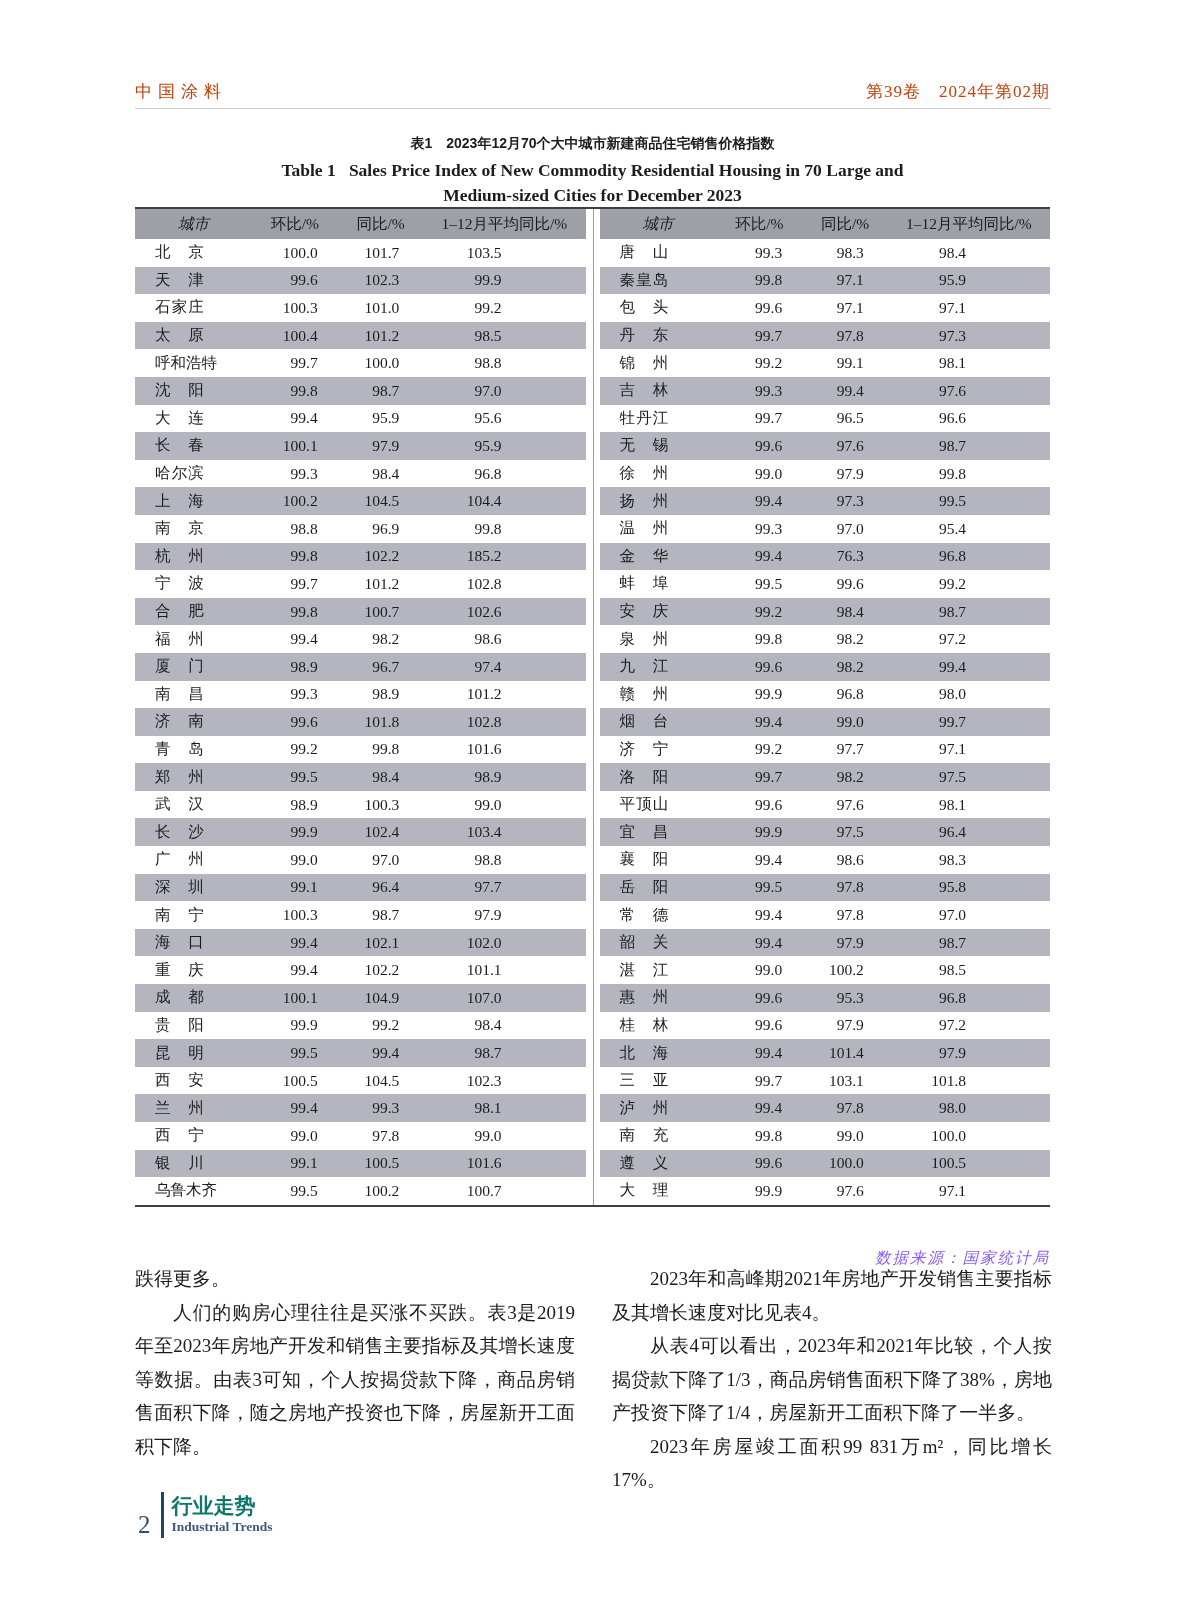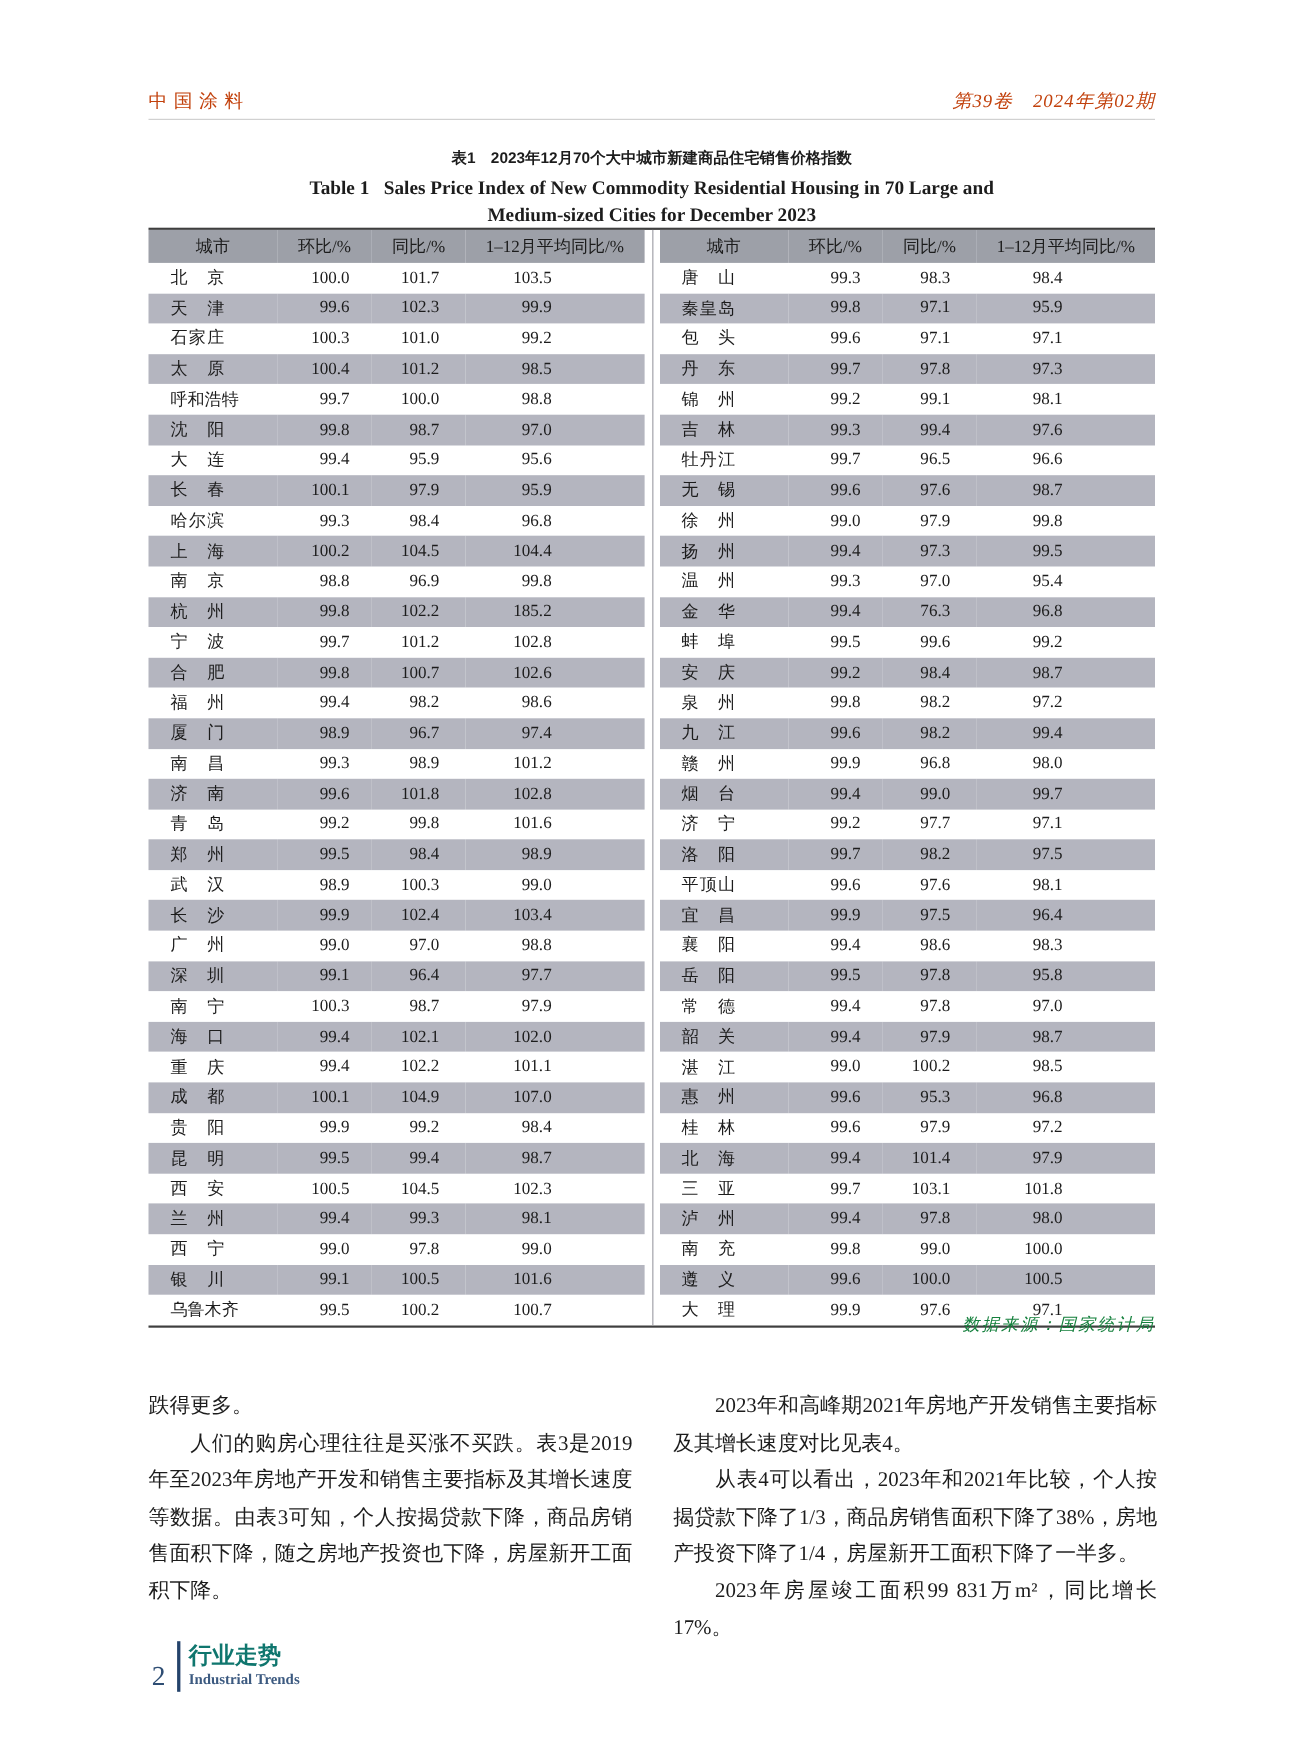--- a/index.html
+++ b/index.html
@@ -5,21 +5,21 @@
   html,body{margin:0;padding:0;background:#e8e8e8;}
   .page{
     position:relative;width:1187px;height:1600px;background:#ffffff;
     font-family:"Liberation Serif","DejaVu Serif",serif;color:#1c1c1c;
     overflow:hidden;margin:0 auto;
   }
   
   .jheader{position:absolute;top:80px;left:135px;width:915px;display:flex;
     justify-content:space-between;align-items:baseline;font-size:17px;color:#c2410c;}
   .jheader .jname{letter-spacing:6px;}
-  .jheader .jissue{letter-spacing:1px;font-style:italic;}
+  .jheader .jissue{letter-spacing:1px;}
   .hrule{position:absolute;top:108px;left:135px;width:915px;height:1px;background:#cccccc;}
 
   
   .titles{position:absolute;top:128px;left:135px;width:915px;text-align:center;}
   .title-zh{font-family:"Liberation Sans","DejaVu Sans",sans-serif;font-weight:bold;
     font-size:14px;line-height:30px;white-space:pre-wrap;}
   .title-en{font-weight:bold;font-size:17.5px;line-height:25px;white-space:pre-wrap;}
 
   
   .table-wrap{position:absolute;top:207px;left:135px;width:915px;
@@ -31,28 +31,28 @@
   .half-wrap.second{padding-left:7px;}
   table.idx{width:100%;border-collapse:collapse;font-size:15.5px;table-layout:fixed;}
   table.idx thead th{height:30px;background:#9da0a8;font-weight:normal;
     text-align:center;padding:0;}
   table.idx tbody tr:nth-child(even){background:#b4b5bf;}
   table.idx td{height:27.6px;padding:0;}
   table.idx td.c0{width:26%;padding-left:20px;text-align:left;}
   table.idx td.c1{width:19%;text-align:right;padding-right:20px;}
   table.idx td.c2{width:19%;text-align:right;padding-right:24px;}
   table.idx td.c3{width:36%;text-align:right;padding-right:84px;}
-  table.idx th.h0{width:26%;}
+  table.idx th.h0{width:26%;font-style:italic;}
   table.idx th.h1{width:19%;}
   table.idx th.h2{width:19%;text-align:center;}
   table.idx th.h3{width:36%;}
   .city{display:inline-block;min-width:3.15em;text-align:justify;text-align-last:justify;}
 
-  .source-note{position:absolute;top:1194px;left:135px;width:915px;text-align:right;
-    font-size:15.5px;color:#15803d;letter-spacing:2px;font-style:italic;}
+  .source-note{position:absolute;top:1248px;left:135px;width:915px;text-align:right;
+    font-size:15.5px;color:#8b5cf6;letter-spacing:2px;font-style:italic;}
 
   
   .bodycols{position:absolute;top:1262px;left:135px;width:917px;display:flex;gap:37px;}
   .bcol{width:440px;font-size:19px;line-height:33.5px;text-align:justify;}
   .bcol p{margin:0;}
   .bcol p.ind{text-indent:2em;}
 
   
   .footer{position:absolute;top:1492px;left:138px;display:flex;align-items:center;}
   .page-num{font-size:25px;color:#2e4d73;margin-right:10px;align-self:flex-end;line-height:26px;}

